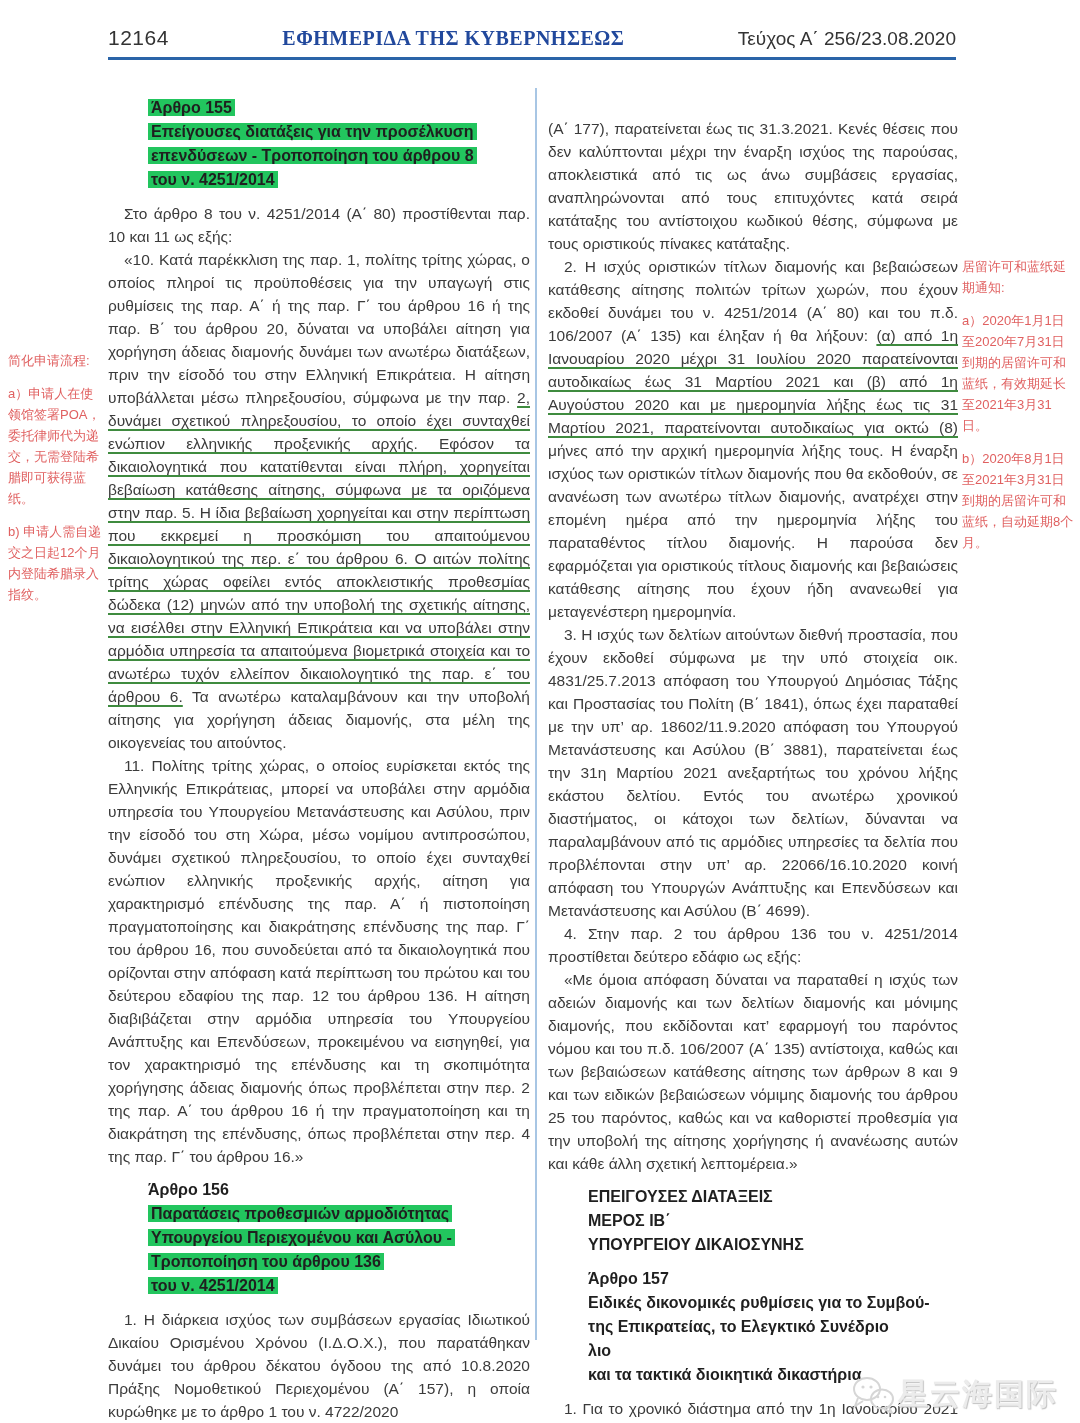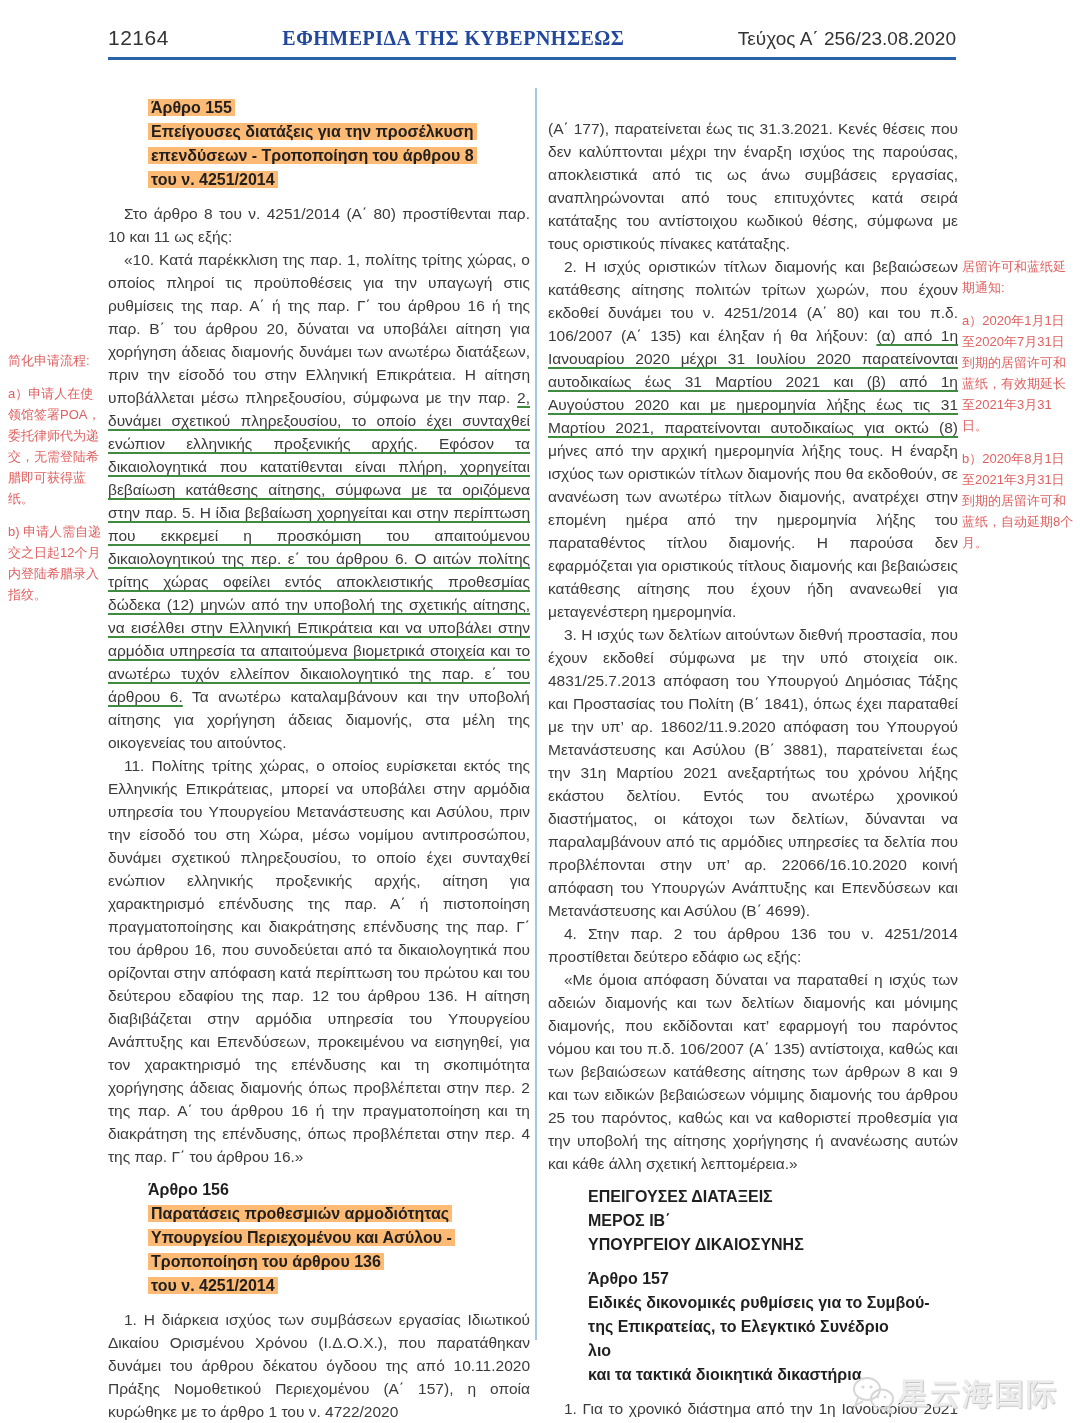--- a/index.html
+++ b/index.html
@@ -15,21 +15,21 @@
   .header-rule{position:absolute;top:57px;left:108px;width:848px;height:3px;background:#2a64a8;}
   .col-divider{position:absolute;top:88px;left:535px;width:2px;height:1252px;background:#a8c6e4;}
   
   .col{position:absolute;top:86px;font-size:15.5px;line-height:23px;color:#3b3b3b;text-align:justify;}
   .col-left{left:108px;width:422px;}
   .col-right{left:548px;width:410px;}
   .body-p{margin:0;text-indent:16px;}
   .noindent{text-indent:0;margin-top:31px;}
   .art-heading,.part-heading{margin:10px 0 10px 40px;font-weight:bold;color:#1f1f1f;text-align:left;line-height:24px;font-size:16px;}
   .hline{margin:0;padding:0;}
-  .hl{background:#fdba74;padding:0 3px;}
+  .hl{background:#22c55e;padding:0 3px;}
   .ul{
     text-decoration:underline;
     text-decoration-color:#3f8b3f;
     text-decoration-thickness:1.5px;
     text-underline-offset:3px;
     margin-top:28px;
   }
   
   .note{position:absolute;color:#e06060;font-size:13px;line-height:21px;text-align:left;font-family:"Liberation Sans","DejaVu Sans",sans-serif;}
   .note p{margin:0 0 12px 0;}
@@ -86,21 +86,21 @@
     <p class="body-p">11. Πολίτης τρίτης χώρας, ο οποίος ευρίσκεται εκτός της Ελληνικής Επικράτειας, μπορεί να υποβάλει στην αρμόδια υπηρεσία του Υπουργείου Μετανάστευσης και Ασύλου, πριν την είσοδό του στη Χώρα, μέσω νομίμου αντιπροσώπου, δυνάμει σχετικού πληρεξουσίου, το οποίο έχει συνταχθεί ενώπιον ελληνικής προξενικής αρχής, αίτηση για χαρακτηρισμό επένδυσης της παρ. Α΄ ή πιστοποίηση πραγματοποίησης και διακράτησης επένδυσης της παρ. Γ΄ του άρθρου 16, που συνοδεύεται από τα δικαιολογητικά που ορίζονται στην απόφαση κατά περίπτωση του πρώτου και του δεύτερου εδαφίου της παρ. 12 του άρθρου 136. Η αίτηση διαβιβάζεται στην αρμόδια υπηρεσία του Υπουργείου Ανάπτυξης και Επενδύσεων, προκειμένου να εισηγηθεί, για τον χαρακτηρισμό της επένδυσης και τη σκοπιμότητα χορήγησης άδειας διαμονής όπως προβλέπεται στην περ. 2 της παρ. Α΄ του άρθρου 16 ή την πραγματοποίηση και τη διακράτηση της επένδυσης, όπως προβλέπεται στην περ. 4 της παρ. Γ΄ του άρθρου 16.»</p>
 
     <div class="art-heading">
       <div class="hline"><span>Άρθρο 156</span></div>
       <div class="hline"><span class="hl">Παρατάσεις προθεσμιών αρμοδιότητας</span></div>
       <div class="hline"><span class="hl">Υπουργείου Περιεχομένου και Ασύλου -</span></div>
       <div class="hline"><span class="hl">Τροποποίηση του άρθρου 136</span></div>
       <div class="hline"><span class="hl">του ν. 4251/2014</span></div>
     </div>
 
-    <p class="body-p">1. Η διάρκεια ισχύος των συμβάσεων εργασίας Ιδιωτικού Δικαίου Ορισμένου Χρόνου (Ι.Δ.Ο.Χ.), που παρατάθηκαν δυνάμει του άρθρου δέκατου όγδοου της από 10.11.2020 Πράξης Νομοθετικού Περιεχομένου (Α΄ 157), η οποία κυρώθηκε με το άρθρο 1 του ν. 4722/2020</p>
+    <p class="body-p">1. Η διάρκεια ισχύος των συμβάσεων εργασίας Ιδιωτικού Δικαίου Ορισμένου Χρόνου (Ι.Δ.Ο.Χ.), που παρατάθηκαν δυνάμει του άρθρου δέκατου όγδοου της από 10.8.2020 Πράξης Νομοθετικού Περιεχομένου (Α΄ 157), η οποία κυρώθηκε με το άρθρο 1 του ν. 4722/2020</p>
   </div>
 
   <div class="col col-right">
 
     <p class="body-p noindent">(Α΄ 177), παρατείνεται έως τις 31.3.2021. Κενές θέσεις που δεν καλύπτονται μέχρι την έναρξη ισχύος της παρούσας, αποκλειστικά από τις ως άνω συμβάσεις εργασίας, αναπληρώνονται από τους επιτυχόντες κατά σειρά κατάταξης του αντίστοιχου κωδικού θέσης, σύμφωνα με τους οριστικούς πίνακες κατάταξης.</p>
 
     <p class="body-p"><span>2. Η ισχύς οριστικών τίτλων διαμονής και βεβαιώσεων κατάθεσης αίτησης πολιτών τρίτων χωρών, που έχουν εκδοθεί δυνάμει του ν. 4251/2014 (Α΄ 80) και του π.δ. 106/2007 (Α΄ 135) και έληξαν ή θα λήξουν: </span><span class="ul">(α) από 1η Ιανουαρίου 2020 μέχρι 31 Ιουλίου 2020 παρατείνονται αυτοδικαίως έως 31 Μαρτίου 2021 και (β) από 1η Αυγούστου 2020 και με ημερομηνία λήξης έως τις 31 Μαρτίου 2021, παρατείνονται αυτοδικαίως για οκτώ (8)</span><span> μήνες από την αρχική ημερομηνία λήξης τους. Η έναρξη ισχύος των οριστικών τίτλων διαμονής που θα εκδοθούν, σε ανανέωση των ανωτέρω τίτλων διαμονής, ανατρέχει στην επομένη ημέρα από την ημερομηνία λήξης του παραταθέντος τίτλου διαμονής. Η παρούσα δεν εφαρμόζεται για οριστικούς τίτλους διαμονής και βεβαιώσεις κατάθεσης αίτησης που έχουν ήδη ανανεωθεί για μεταγενέστερη ημερομηνία.</span></p>
 
     <p class="body-p">3. Η ισχύς των δελτίων αιτούντων διεθνή προστασία, που έχουν εκδοθεί σύμφωνα με την υπό στοιχεία οικ. 4831/25.7.2013 απόφαση του Υπουργού Δημόσιας Τάξης και Προστασίας του Πολίτη (Β΄ 1841), όπως έχει παραταθεί με την υπ’ αρ. 18602/11.9.2020 απόφαση του Υπουργού Μετανάστευσης και Ασύλου (Β΄ 3881), παρατείνεται έως την 31η Μαρτίου 2021 ανεξαρτήτως του χρόνου λήξης εκάστου δελτίου. Εντός του ανωτέρω χρονικού διαστήματος, οι κάτοχοι των δελτίων, δύνανται να παραλαμβάνουν από τις αρμόδιες υπηρεσίες τα δελτία που προβλέπονται στην υπ’ αρ. 22066/16.10.2020 κοινή απόφαση του Υπουργών Ανάπτυξης και Επενδύσεων και Μετανάστευσης και Ασύλου (Β΄ 4699).</p>
 

